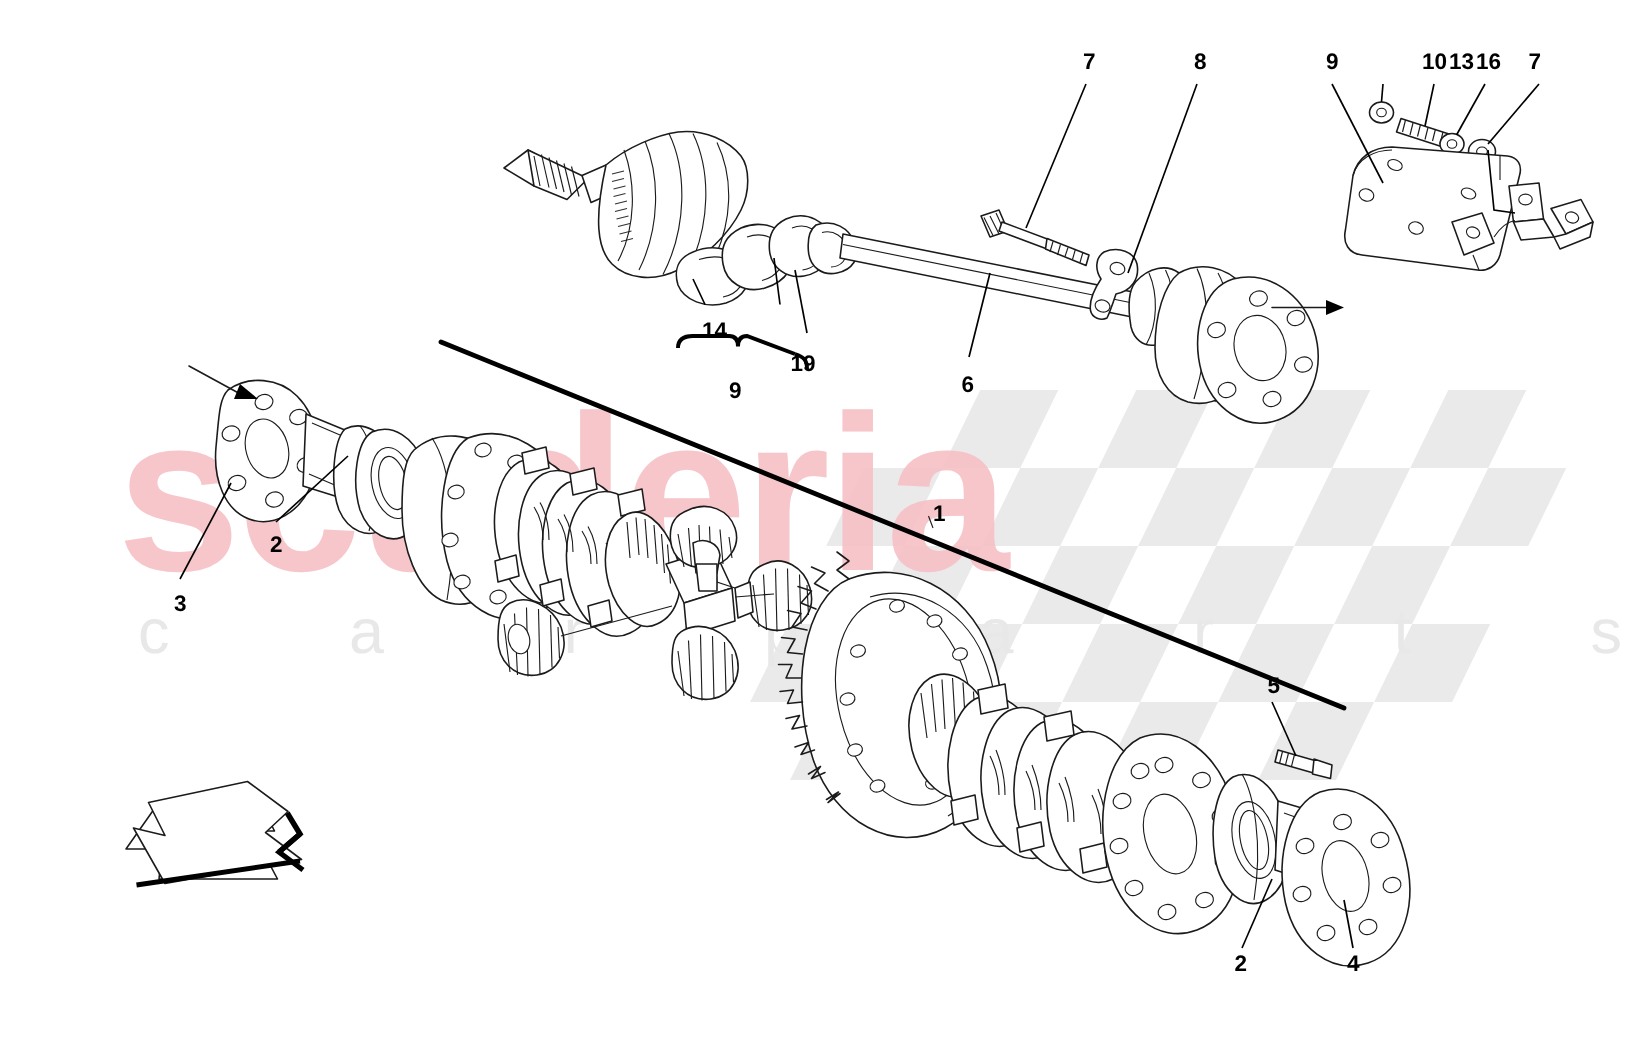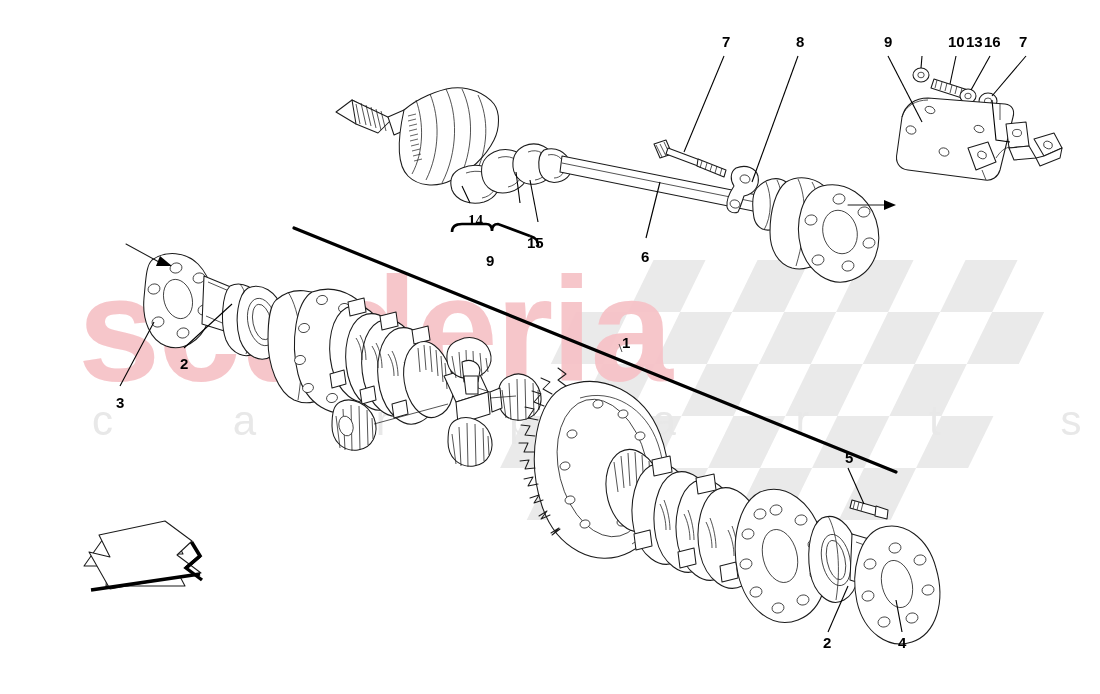--- a/index.html
+++ b/index.html
@@ -592,22 +592,22 @@
       <path d="M89,589 L201,573" stroke="#000" stroke-width="0" fill="none"></path>
       <path d="M91,590 L200,574" stroke="#000" stroke-width="3.4" fill="none"></path>
     </g>
 
   </svg>
 
   <div>
     <span class="lbl" style="left:622px;  top:335px;">1</span>
     <span class="lbl" style="left:180px;  top:356px;">2</span>
     <span class="lbl" style="left:116px;  top:395px;">3</span>
-    <span class="lbl" style="left:468px;  top:213px;font-family:Liberation Serif, serif;">14</span>
-    <span class="lbl" style="left:527px;  top:235px;">15</span>
+    <span class="lbl" style="left:468px;  top:213px;">14</span>
+    <span class="lbl" style="left:527px;  top:235px;">19</span>
     <span class="lbl" style="left:486px;  top:253px;">9</span>
     <span class="lbl" style="left:641px;  top:249px;">6</span>
     <span class="lbl" style="left:722px;  top:34px;">7</span>
     <span class="lbl" style="left:796px;  top:34px;">8</span>
     <span class="lbl" style="left:884px;  top:34px;">9</span>
     <span class="lbl" style="left:966px;  top:34px;">13</span>
     <span class="lbl" style="left:948px;  top:34px;">10</span>
     <span class="lbl" style="left:984px;  top:34px;">16</span>
     <span class="lbl" style="left:1019px; top:34px;">7</span>
     <span class="lbl" style="left:845px;  top:450px;">5</span>

